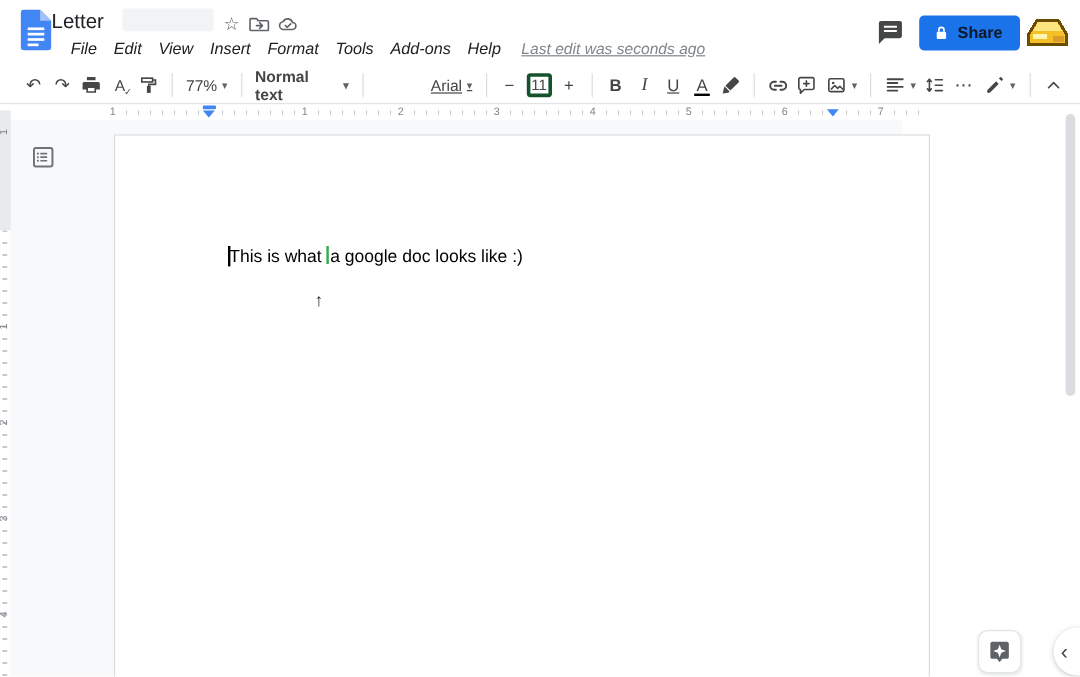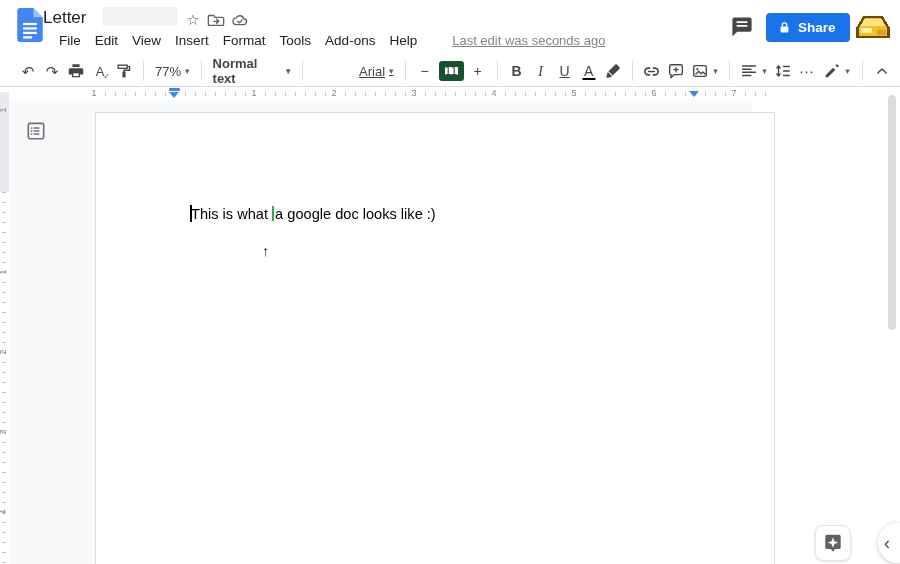--- a/index.html
+++ b/index.html
@@ -11,40 +11,40 @@
   }
   
   .header { position:absolute; left:0; top:0; width:900px; height:56px; background:#fff; }
   .docs-logo { position:absolute; left:17px; top:8px; width:26px; height:34px; }
   .doc-title { position:absolute; left:43px; top:8px; font-size:17px; color:#202124; white-space:nowrap; }
   .redaction { position:absolute; left:102px; top:7px; width:76px; height:19px; background:#f1f3f4; border-radius:2px; }
   .hdr-ic { position:absolute; top:11px; width:18px; height:18px; display:flex; align-items:center; justify-content:center; color:#5f6368; cursor:pointer; }
   .star-btn { left:184px; font-size:15px; }
   .folder-btn { left:207px; }
   .cloud-btn { left:231px; }
-  .menu { position:absolute; left:52px; top:31px; display:flex; align-items:center; }
+  .menu { position:absolute; left:52px; top:31px; display:flex; align-items:center;font-style:italic; }
   .menu-item { padding:2px 7px; font-size:13.5px; color:#202124; border-radius:4px; cursor:pointer; white-space:nowrap; }
-  .last-edit { margin-left:28px; font-size:13px; color:#80868b; text-decoration:underline; cursor:pointer; white-space:nowrap; }
+  .last-edit { margin-left:10px; font-size:13px; color:#80868b; text-decoration:underline; cursor:pointer; white-space:nowrap; }
   .comment-btn { position:absolute; left:730px; top:15px; width:24px; height:24px; cursor:pointer; }
   .share-btn { position:absolute; left:766px; top:13px; height:29px; padding:0 14px 0 12px;
     background:#1a73e8; border-radius:4px; display:flex; align-items:center; gap:7px;
-    color:#ffffff; font-size:13.5px; font-weight:600; cursor:pointer; }
+    color:#0f172a; font-size:13.5px; font-weight:600; cursor:pointer; }
   .avatar { position:absolute; left:853px; top:7px; width:40px; height:40px; cursor:pointer; }
   
   .toolbar { position:absolute; left:0; top:56px; width:900px; height:31px; background:#fff;
     border-bottom:1px solid #dadce0; display:flex; align-items:center; padding:0 10px 0 16px; }
   .tbtn { height:24px; min-width:24px; border-radius:4px; display:flex; align-items:center;
     justify-content:center; color:#444746; cursor:pointer; font-size:14px; flex:0 0 auto; }
   .glyph { font-size:15px; line-height:1; }
   .tdiv { width:1px; height:20px; background:#dadce0; margin:0 7px; flex:0 0 auto; }
   .drop { font-size:9px; color:#5f6368; margin-left:4px; }
   .zoom-ctl { padding:0 4px; font-size:13px; }
   .styles-ctl { width:86px; justify-content:flex-end; padding:0 4px; font-size:13px;font-weight:bold; }
   .font-ctl { width:88px; justify-content:flex-end; padding:0 4px; font-size:13px;text-decoration:underline; }
-  .size-box { width:28px; height:20px; border:6px solid #14532d; border-radius:3px; display:flex;
+  .size-box { width:28px; height:20px; border:3px solid #14532d; border-radius:3px; display:flex;
     align-items:center; justify-content:center; font-size:12.5px; color:#444746; margin:0 2px; cursor:text; }
   .b-bold { font-weight:700; font-size:14px; }
   .b-italic { font-style:italic; font-family:"Liberation Serif", serif; font-size:15px; }
   .b-under { text-decoration:underline; font-size:14px; }
   .b-color { position:relative; font-size:14px; }
   .b-color .bar { position:absolute; left:50%; transform:translateX(-50%); bottom:3px; width:13px; height:2.5px; background:#000; }
   .spell { position:relative; font-size:13px; font-weight:500; }
   .spell .chk { position:absolute; right:2px; bottom:2px; font-size:8px; }
   .spacer { flex:1 1 auto; }
   

